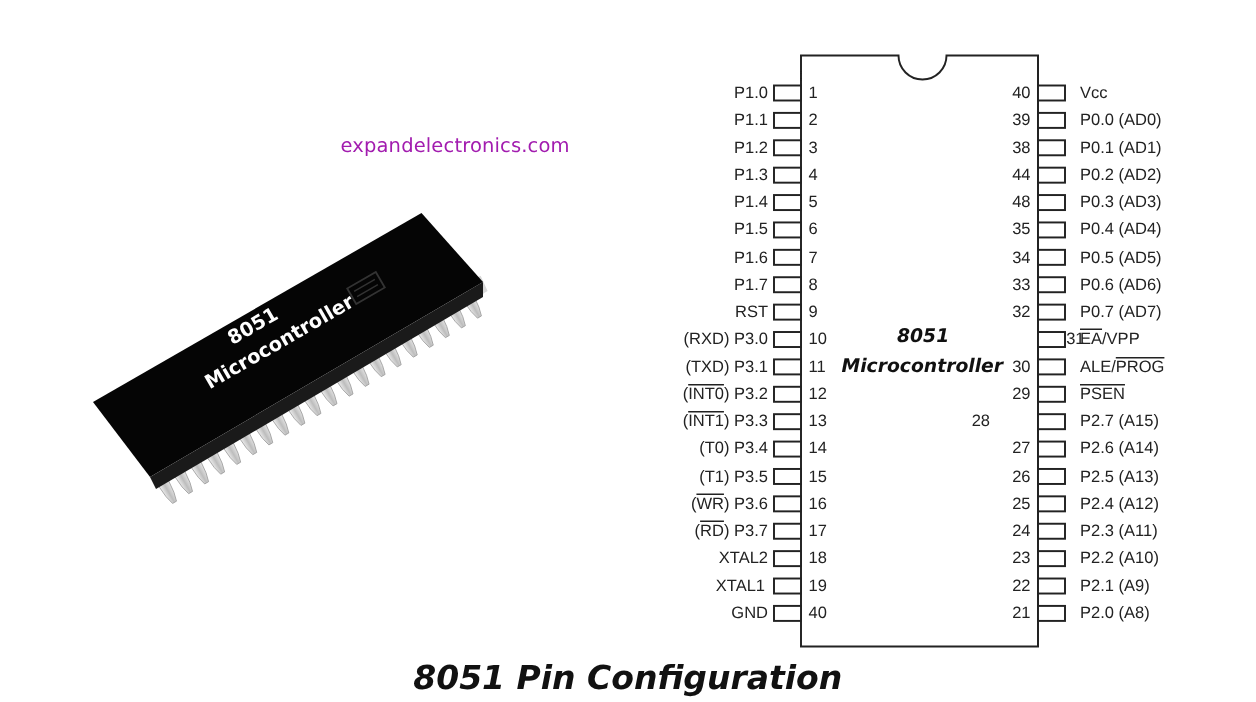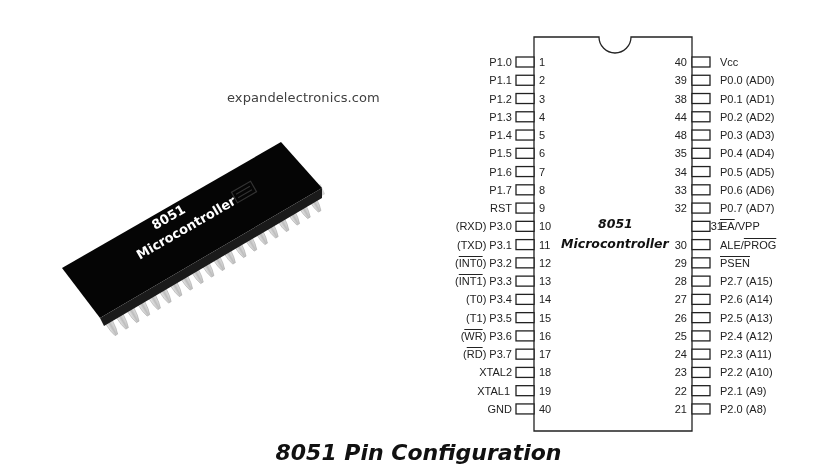--- a/index.html
+++ b/index.html
@@ -1,17 +1,17 @@
 <!DOCTYPE html>
 <html><head>
 <meta charset="utf-8">
 <style>
   html, body { margin: 0; padding: 0; background: #ffffff; }
   body { width: 837px; height: 468px; position: relative; overflow: hidden; font-family: "Liberation Sans", sans-serif; color: #111; }
-  .watermark { position: absolute; left: 227px; top: 90px; font-size: 13px; color: #404040; font-family: "DejaVu Sans", sans-serif; letter-spacing: 0.1px; }
+  .watermark { position: absolute; left: 227px; top: 90px; font-size: 13px; color: #a21caf; font-family: "DejaVu Sans", sans-serif; letter-spacing: 0.1px; }
   .chip-photo { position: absolute; left: 0; top: 0; width: 340px; height: 360px; }
   .diagram { position: absolute; left: 0; top: 0; width: 837px; height: 468px; }
   .pin-label-left { position: absolute; font-size: 11px; text-align: right; width: 200px; line-height: 12px; color: #222; }
   .pin-label-right { position: absolute; font-size: 11px; text-align: left; width: 120px; line-height: 12px; color: #222; }
   .pin-num-left { position: absolute; font-size: 11px; line-height: 12px; color: #222; }
   .pin-num-right { position: absolute; font-size: 11px; line-height: 12px; text-align: right; width: 20px; color: #222; }
   .ovl { text-decoration: overline; }
   .center-title { position: absolute; font-family: "DejaVu Sans", sans-serif; font-weight: bold; font-style: italic; font-size: 12.5px; color: #111; white-space: nowrap; }
   .caption { position: absolute; left: 0; width: 837px; top: 440px; text-align: center; font-family: "DejaVu Sans", sans-serif; font-weight: bold; font-style: italic; font-size: 22px; color: #111; }
 </style>
@@ -222,21 +222,21 @@
     <div class="pin-num-right" style="left: 667px; top: 183.82px;">33</div>
     <div class="pin-label-right" style="left: 720px; top: 183.82px;"><span>P0.6 (AD6)</span></div>
     <div class="pin-num-right" style="left: 667px; top: 202.08px;">32</div>
     <div class="pin-label-right" style="left: 720px; top: 202.08px;"><span>P0.7 (AD7)</span></div>
     <div class="pin-num-right" style="left: 667px; top: 220.34px; margin-left: 36px;">31</div>
     <div class="pin-label-right" style="left: 720px; top: 220.34px;"><span class="ovl">EA</span><span>/VPP</span></div>
     <div class="pin-num-right" style="left: 667px; top: 238.6px;">30</div>
     <div class="pin-label-right" style="left: 720px; top: 238.6px;"><span>ALE/</span><span class="ovl">PROG</span></div>
     <div class="pin-num-right" style="left: 667px; top: 256.86px;">29</div>
     <div class="pin-label-right" style="left: 720px; top: 256.86px;"><span class="ovl">PSEN</span></div>
-    <div class="pin-num-right" style="left: 667px; top: 275.12px; text-align: right;">28</div>
+    <div class="pin-num-right" style="left: 640px; top: 275.12px; text-align: right;">28</div>
     <div class="pin-label-right" style="left: 720px; top: 275.12px;"><span>P2.7 (A15)</span></div>
     <div class="pin-num-right" style="left: 667px; top: 293.38px;">27</div>
     <div class="pin-label-right" style="left: 720px; top: 293.38px;"><span>P2.6 (A14)</span></div>
     <div class="pin-num-right" style="left: 667px; top: 311.64px;">26</div>
     <div class="pin-label-right" style="left: 720px; top: 311.64px;"><span>P2.5 (A13)</span></div>
     <div class="pin-num-right" style="left: 667px; top: 329.9px;">25</div>
     <div class="pin-label-right" style="left: 720px; top: 329.9px;"><span>P2.4 (A12)</span></div>
     <div class="pin-num-right" style="left: 667px; top: 348.16px;">24</div>
     <div class="pin-label-right" style="left: 720px; top: 348.16px;"><span>P2.3 (A11)</span></div>
     <div class="pin-num-right" style="left: 667px; top: 366.42px;">23</div>

